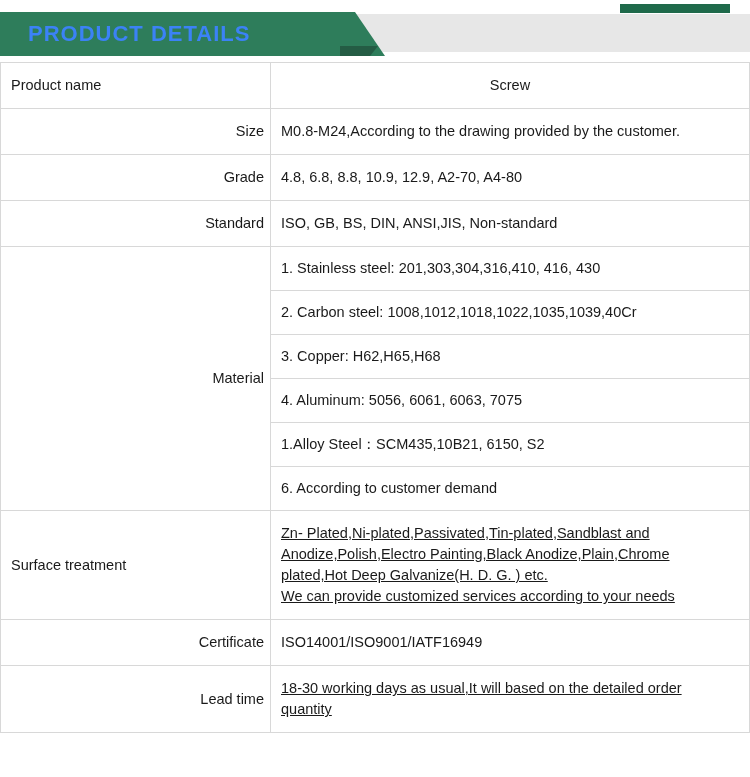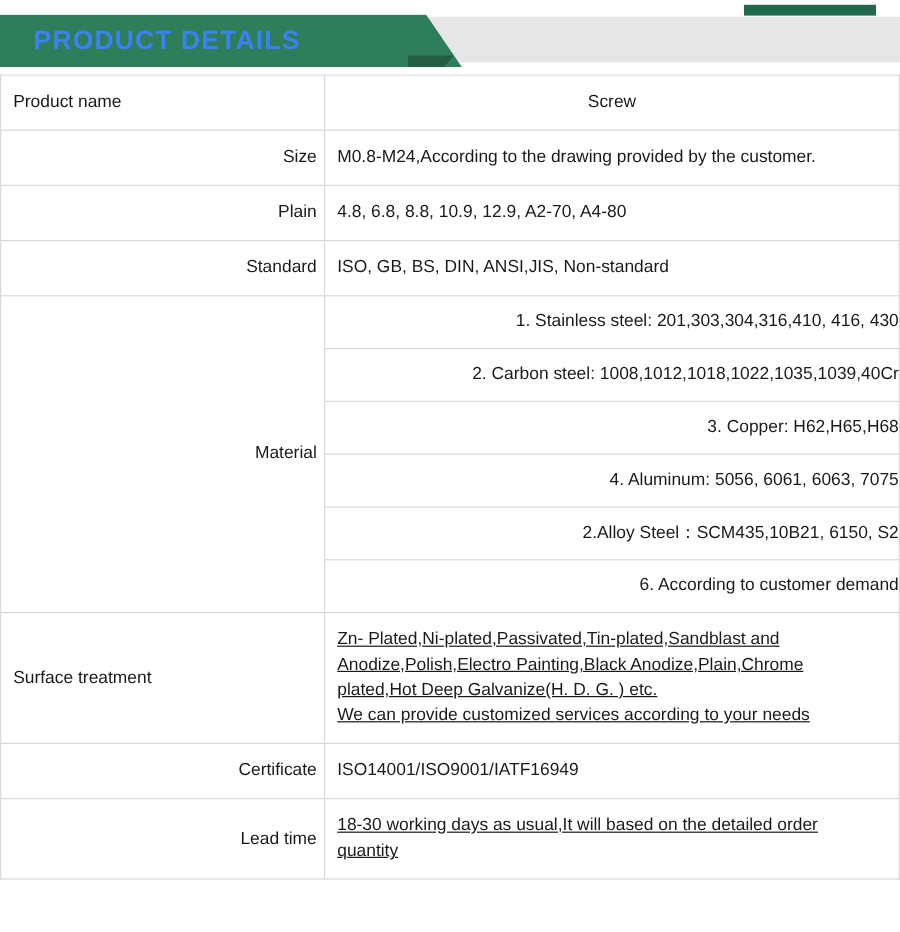--- a/index.html
+++ b/index.html
@@ -107,21 +107,20 @@
     padding: 12px 10px;
   }
   td.value-center {
     text-align: center;
     padding: 12px 6px;
   }
   table.inner {
     border-collapse: collapse;
     width: 100%;
     table-layout: fixed;
-    text-align: right;
   }
   table.inner td {
     border: none;
     border-bottom: 1px solid #d8d8d8;
     padding: 11px 0 11px 10px;
     font-size: 14.5px;
   }
   table.inner tr:last-child td {
     border-bottom: none;
   }
@@ -150,21 +149,21 @@
     <tbody>
       <tr>
         <td class="label-left">Product name</td>
         <td class="value value-center">Screw</td>
       </tr>
       <tr>
         <td class="label">Size</td>
         <td class="value">M0.8-M24,According to the drawing provided by the customer.</td>
       </tr>
       <tr>
-        <td class="label">Plain</td>
+        <td class="label">Grade</td>
         <td class="value">4.8, 6.8, 8.8, 10.9, 12.9, A2-70, A4-80</td>
       </tr>
       <tr>
         <td class="label">Standard</td>
         <td class="value">ISO, GB, BS, DIN, ANSI,JIS, Non-standard</td>
       </tr>
 
       <tr>
         <td class="label">Material</td>
         <td class="nopad-value">
@@ -176,21 +175,21 @@
               <tr>
                 <td>2. Carbon steel: 1008,1012,1018,1022,1035,1039,40Cr</td>
               </tr>
               <tr>
                 <td>3. Copper: H62,H65,H68</td>
               </tr>
               <tr>
                 <td>4. Aluminum: 5056, 6061, 6063, 7075</td>
               </tr>
               <tr>
-                <td>2.Alloy Steel：SCM435,10B21,  6150,  S2</td>
+                <td>1.Alloy Steel：SCM435,10B21,  6150,  S2</td>
               </tr>
               <tr>
                 <td>6. According to customer demand</td>
               </tr>
             </tbody>
           </table>
         </td>
       </tr>
 
       <tr>

